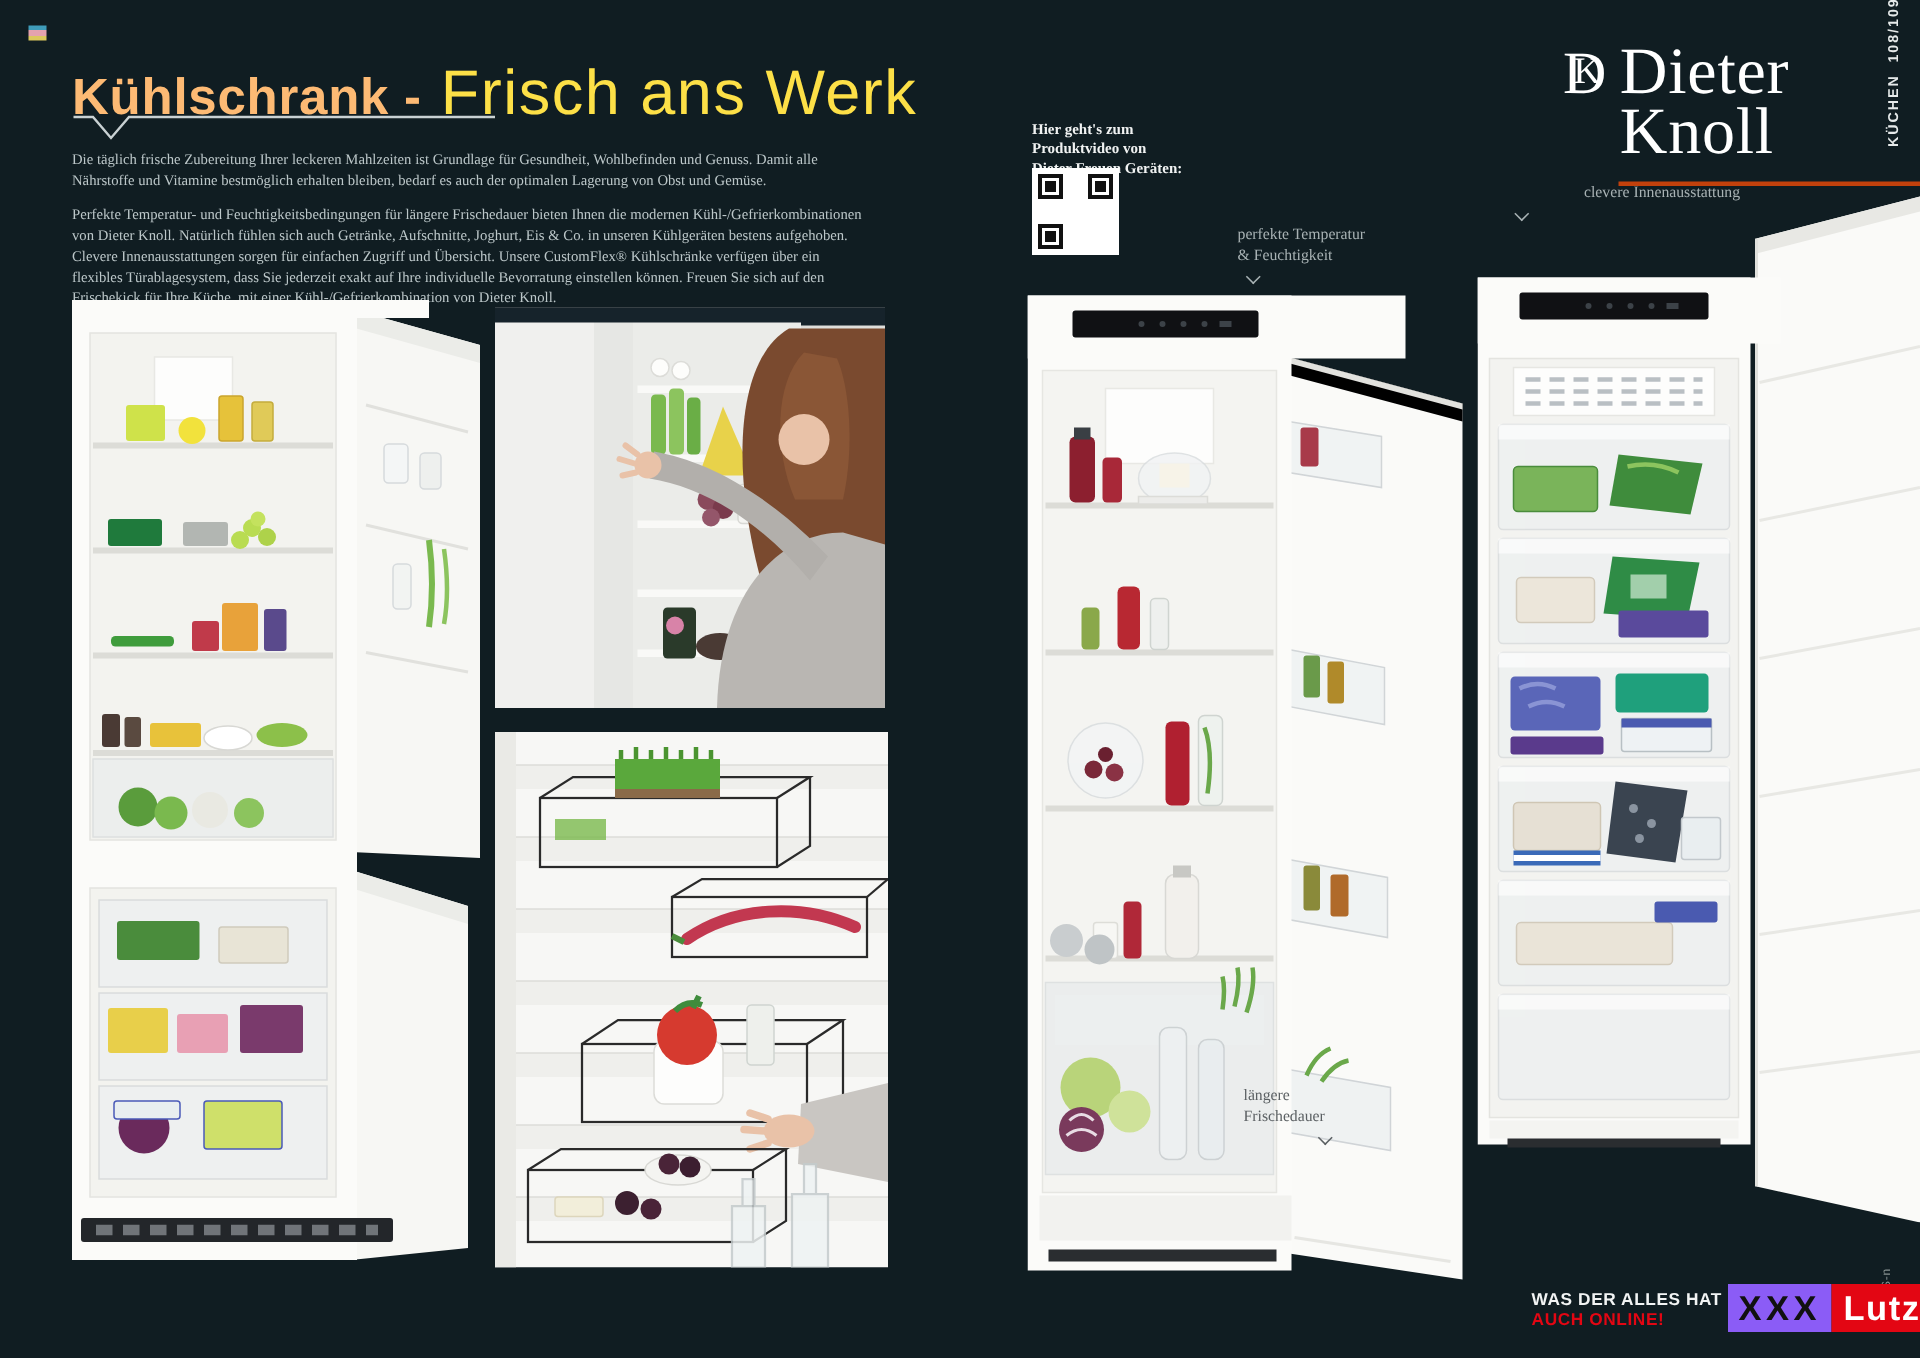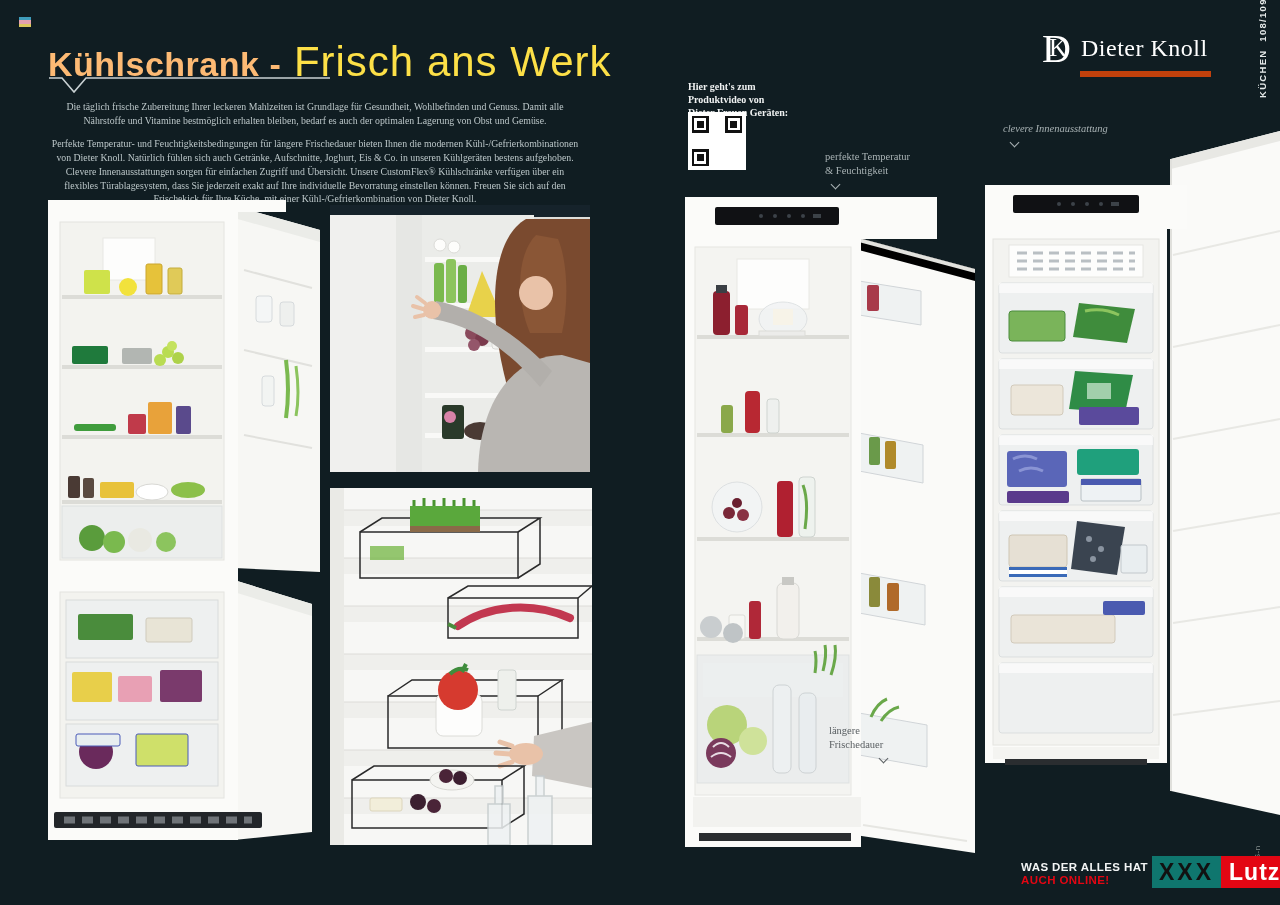--- a/index.html
+++ b/index.html
@@ -10,56 +10,56 @@
   
   .regmark{left:19px;top:17px;width:12px;height:10px;display:flex;flex-direction:column;}
   .regmark span{flex:1;}
 
   
   .title{left:48px;top:38px;white-space:nowrap;}
   .title .bold{font-size:34px;font-weight:700;color:#fdba74;letter-spacing:.5px;}
   .title .light{font-size:42px;font-weight:300;color:#fde047;letter-spacing:1px;}
   .title-rule{left:48px;top:76px;}
   .intro{left:48px;top:100px;width:534px;font-family:"Liberation Serif",serif;
-         font-size:9.8px;line-height:1.42;color:#bcc7c9;text-align:center;}
+         font-size:9.8px;line-height:1.42;color:#bcc7c9;}
   .intro p{margin:0 0 9px 0;}
 
   
   .qr-caption{left:688px;top:80px;font-family:"Liberation Serif",serif;font-weight:700;
               font-size:10px;line-height:1.3;color:#f0f2f2;white-space:pre-line;}
   .qr-box{left:688px;top:112px;width:58px;height:58px;background:#fff;padding:4px;box-sizing:border-box;}
   .qr-box svg{width:100%;height:100%;display:block;}
 
   
   .dk-logo{left:1042px;top:28px;display:flex;align-items:flex-start;color:#fff;
            font-family:"Liberation Serif",serif;}
   .dk-monogram{position:relative;width:30px;height:42px;font-size:40px;line-height:42px;}
   .dk-monogram .k{position:absolute;left:7px;top:7px;font-size:25px;line-height:25px;}
-  .dk-name{font-size:24px;line-height:40px;margin-left:8px;border-bottom:6px solid #c2410c;
-           padding:0 3px 3px 1px;letter-spacing:.5px;}
+  .dk-name{font-size:44px;line-height:40px;margin-left:8px;border-bottom:3px solid #c2410c;
+           padding:0 3px 13px 1px;letter-spacing:.5px;}
 
   .vert{transform:rotate(-90deg);transform-origin:top left;white-space:pre;}
   .kuechen-marker{left:1257px;top:98px;font-size:9.5px;letter-spacing:1.3px;color:#e6eaea;font-weight:700;}
   .print-code{left:1253px;top:888px;font-size:8px;letter-spacing:.5px;color:#86908f;}
 
   
   .note{font-family:"Liberation Serif",serif;font-size:10.5px;line-height:1.3;color:#a8b2b4;
         white-space:pre-line;z-index:5;}
   .note.dark{color:#5b6063;}
   .chev{width:9px;height:9px;z-index:5;}
   .chev::before{content:"";display:block;width:6px;height:6px;border-left:1.6px solid #a8b2b4;
         border-bottom:1.6px solid #a8b2b4;transform:rotate(-45deg);margin:1px auto;}
   .chev.dark::before{border-color:#5b6063;}
 
   
   .claim{right:132px;top:861px;font-size:11.5px;letter-spacing:.4px;line-height:1.15;}
   .claim .l1{color:#f2f4f4;font-weight:700;}
   .claim .l2{color:#e30613;font-weight:700;}
   .xxxlutz{left:1152px;top:856px;display:flex;height:32px;font-weight:700;z-index:6;}
-  .xxxlutz .xxx{background:#0f766e;color:#111;font-size:23px;line-height:32px;padding:0 7px;
+  .xxxlutz .xxx{background:#8b5cf6;color:#111;font-size:23px;line-height:32px;padding:0 7px;
         letter-spacing:3px;font-weight:700;}
   .xxxlutz .lutz{background:#e30613;color:#fff;font-size:23px;line-height:32px;padding:0 8px;
         letter-spacing:1px;font-weight:700;}
 
   .photo svg{display:block;}
 </style>
 </head>
 <body>
 
 <div class="page">
@@ -448,21 +448,21 @@
       <rect x="136" y="430" width="26" height="28" rx="2" fill="#e9eef0" stroke="#c2c8cc"></rect>
 
       <rect x="26" y="500" width="104" height="28" rx="3" fill="#eae4d8" stroke="#d2cabb"></rect>
       <rect x="118" y="486" width="42" height="14" rx="2" fill="#4a5ab0"></rect>
 
       <rect x="8" y="632" width="166" height="12" fill="#f4f4f1"></rect>
       <rect x="20" y="644" width="142" height="6" fill="#2a2d30"></rect>
     </svg>
   </div>
 
-  <div class="abs note" style="left:1003px;top:122px;font-style:italic;">clevere Innenausstattung</div>
+  <div class="abs note" style="left:1056px;top:122px;">clevere Innenausstattung</div>
   <div class="abs chev" style="left:1010px;top:138px;"></div>
 
   <div class="abs note" style="left:825px;top:150px;">perfekte Temperatur
 &amp; Feuchtigkeit</div>
   <div class="abs chev" style="left:831px;top:180px;"></div>
 
   <div class="abs note dark" style="left:829px;top:724px;">längere
 Frischedauer</div>
   <div class="abs chev dark" style="left:879px;top:754px;"></div>
 

